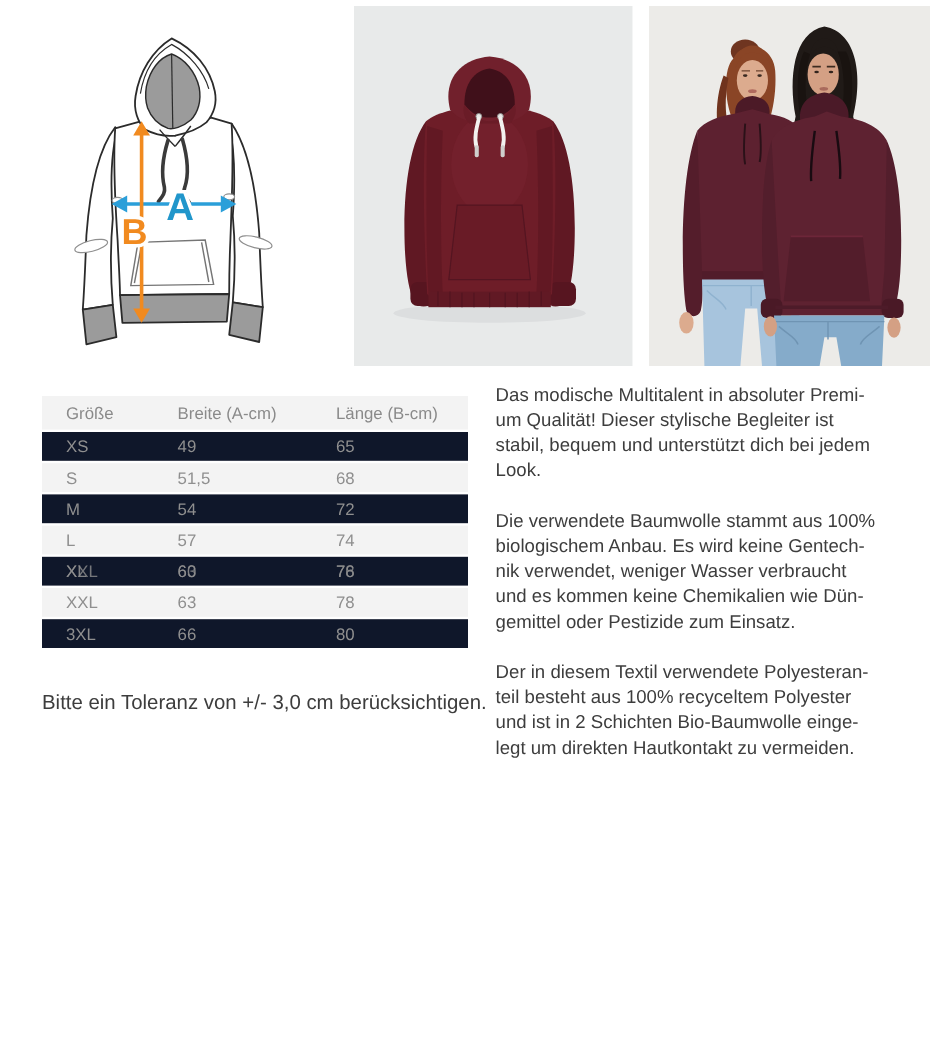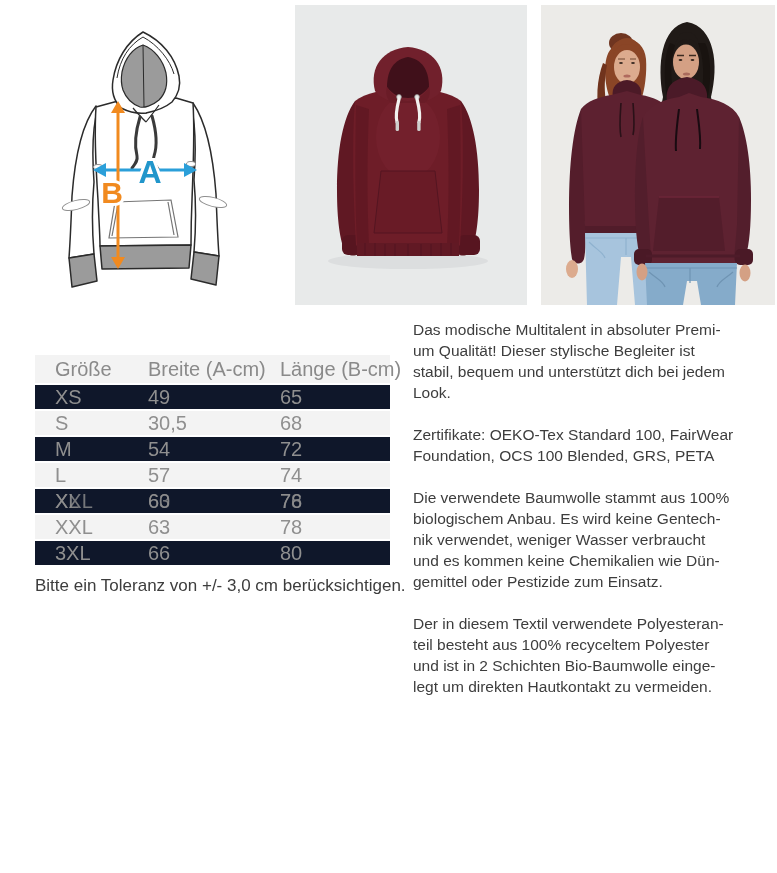--- a/index.html
+++ b/index.html
@@ -6,21 +6,21 @@
   .page{position:relative;width:777px;height:873px;background:#ffffff;
         font-family:"Liberation Sans",sans-serif;overflow:hidden;}
   .panel{position:absolute;}
   #panel-drawing{left:30px;top:0;width:260px;height:315px;background:#ffffff;}
   #panel-product{left:295px;top:5px;width:232px;height:300px;background:#e8eaea;}
   #panel-models{left:541px;top:5px;width:234px;height:300px;background:#ecebe8;}
   svg{display:block;}
 
   
   .size-table{position:absolute;left:35px;top:330px;width:355px;
-              color:#8f8f8f;font-size:20px;margin-top:25px;}
+              color:#8f8f8f;font-size:14px;}
   .t-row{display:grid;grid-template-columns:93px 132px 1fr;align-items:center;
          height:24px;padding-left:20px;margin-bottom:2px;}
   .t-head{height:28px;background:#f3f3f3;color:#8a8a8a;}
   .t-row.odd{background:#0f172a;}
   .t-row.even{background:#f3f3f3;}
   .t-cell{position:relative;white-space:nowrap;}
   .g-main{opacity:.9;}
   .g-ghost{position:absolute;left:0;top:0;opacity:.8;}
 
   .tolerance-note{position:absolute;left:35px;top:576px;font-size:17px;color:#3d3d3d;}
@@ -177,21 +177,21 @@
       <div class="t-cell">Breite (A-cm)</div>
       <div class="t-cell">Länge (B-cm)</div>
     </div>
     <div class="t-row odd">
       <div class="t-cell">XS</div>
       <div class="t-cell">49</div>
       <div class="t-cell">65</div>
     </div>
     <div class="t-row even">
       <div class="t-cell">S</div>
-      <div class="t-cell">30,5</div>
+      <div class="t-cell">51,5</div>
       <div class="t-cell">68</div>
     </div>
     <div class="t-row odd">
       <div class="t-cell">M</div>
       <div class="t-cell">54</div>
       <div class="t-cell">72</div>
     </div>
     <div class="t-row even">
       <div class="t-cell">L</div>
       <div class="t-cell">57</div>
@@ -223,22 +223,20 @@
     </div>
   </div>
 
   <div class="tolerance-note">Bitte ein Toleranz von +/- 3,0 cm berücksichtigen.</div>
 
   <div class="description">
     <p>Das modische Multitalent in absoluter Premi-
 um Qualität! Dieser stylische Begleiter ist
 stabil, bequem und unterstützt dich bei jedem
 Look.</p>
-    <p>Zertifikate: OEKO-Tex Standard 100, FairWear
-Foundation, OCS 100 Blended, GRS, PETA</p>
     <p>Die verwendete Baumwolle stammt aus 100%
 biologischem Anbau. Es wird keine Gentech-
 nik verwendet, weniger Wasser verbraucht
 und es kommen keine Chemikalien wie Dün-
 gemittel oder Pestizide zum Einsatz.</p>
     <p>Der in diesem Textil verwendete Polyesteran-
 teil besteht aus 100% recyceltem Polyester
 und ist in 2 Schichten Bio-Baumwolle einge-
 legt um direkten Hautkontakt zu vermeiden.</p>
   </div>

